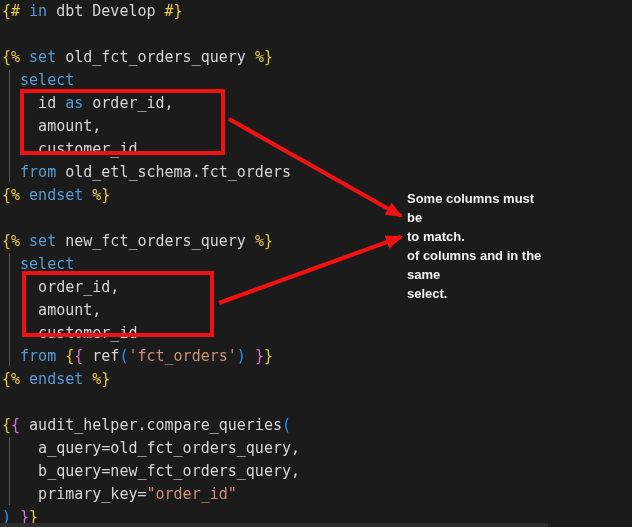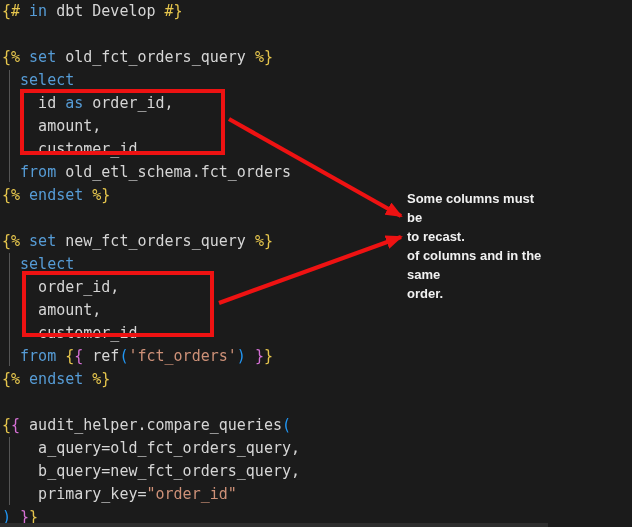--- a/index.html
+++ b/index.html
@@ -23,23 +23,23 @@
     <defs>
       <marker id="ah" markerWidth="18" markerHeight="14" refX="15" refY="7" orient="auto" markerUnits="userSpaceOnUse">
         <path d="M0,0 L17,7 L0,14 z" fill="#ee1212"></path>
       </marker>
     </defs>
   <line x1="229" y1="119" x2="401" y2="216" stroke="#ee1212" stroke-width="4.2" marker-end="url(#ah)"></line>
       <line x1="219" y1="303" x2="401" y2="237" stroke="#ee1212" stroke-width="4.2" marker-end="url(#ah)"></line>
     </svg>
   <div class="annotation-note" style="left: 407px; top: 181px; margin-top: 8px;">
       <div>Some columns must be</div>
-      <div>to recast.</div>
+      <div>to match.</div>
       <div>of columns and in the same</div>
-      <div>order.</div>
+      <div>select.</div>
     </div>
   <div class="bottom-bar"></div>
 <div class="guide" style="left: 9px; top: 70px; height: 112px;"></div>
     <div class="guide" style="left: 9px; top: 253px; height: 113px;"></div>
     <div class="guide" style="left: 9px; top: 437px; height: 68px;"></div>
     <div class="red-box" style="left: 20px; top: 89px; width: 205px; height: 66px; border-color: rgb(238, 18, 18);"></div>
     <div class="red-box" style="left: 22px; top: 271px; width: 192px; height: 66px; border-color: rgb(238, 18, 18);"></div>
   </div>
 
 </body></html>

